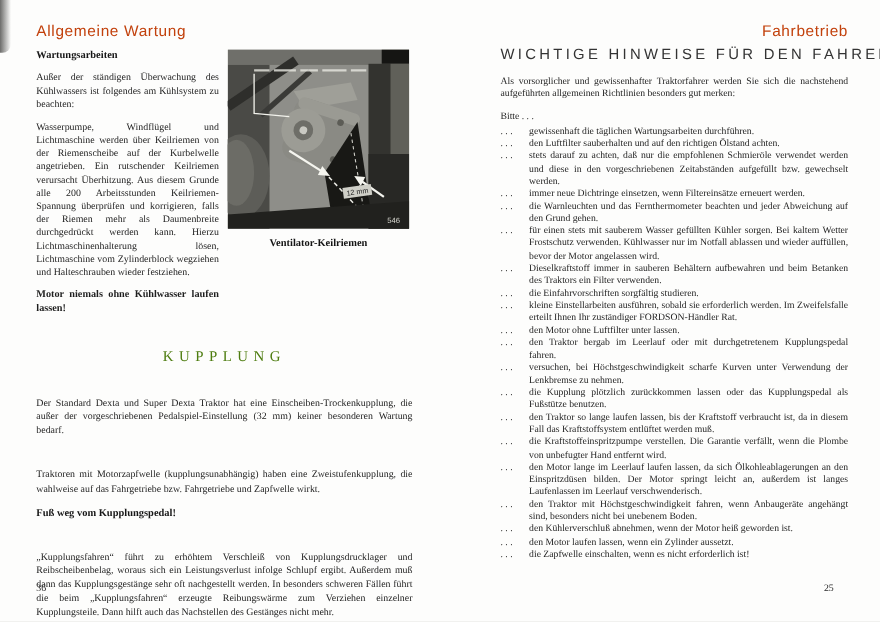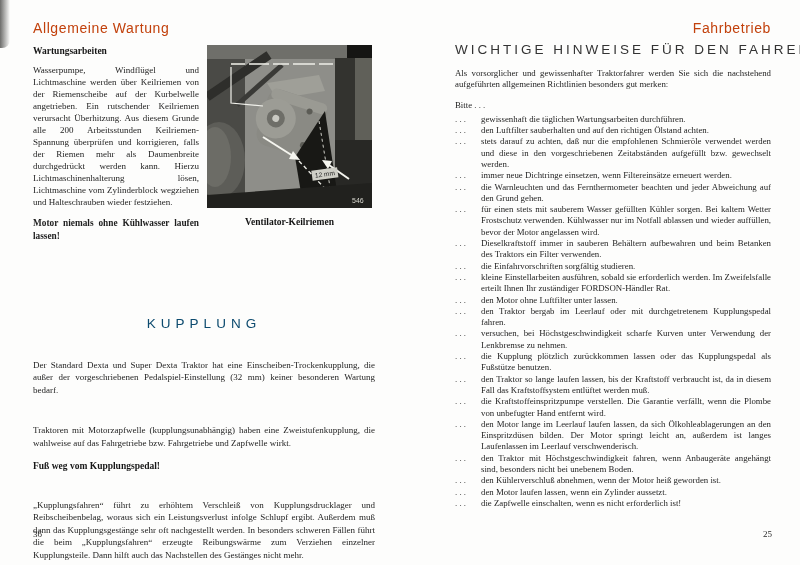--- a/index.html
+++ b/index.html
@@ -27,29 +27,29 @@
   .subhead{font-size:9.5px;font-weight:700;color:#161616;margin:0 0 8px 0;}
   .para{font-size:9px;line-height:12px;text-align:justify;margin:0 0 9px 0;}
   .bold-note{font-size:9.3px;line-height:12.5px;font-weight:700;text-align:justify;margin:2px 0 0 0;}
   .figure{position:absolute;left:207px;top:45px;width:165px;}
   .figure svg{display:block;width:165px;height:163px;}
   .fig-caption{
     font-size:9.5px;font-weight:700;text-align:center;margin-top:9px;color:#141414;
   }
   .kupplung{position:absolute;left:33px;top:316px;width:342px;}
   .sec-title{
-    font-family:Liberation Sans, sans-serif;font-weight:400;
-    font-size:13.5px;letter-spacing:5px;text-align:center;color:#0c4a6e;
+    font-family:Liberation Serif, serif;font-weight:400;
+    font-size:13.5px;letter-spacing:5px;text-align:center;color:#4d7c0f;
     margin:0 0 16px 0;
   }
   .kupplung .para{line-height:12.4px;margin-bottom:7px;margin-top:28px;}
   .kupplung .subhead{margin:12px 0 6px 0;}
   .pagenum{position:absolute;top:529px;font-size:9px;color:#2a2a2a;}
   .pagenum-left{left:33px;}
-  .pagenum-right{left:456px;width:316px;text-align:right;}
+  .pagenum-right{left:442px;width:316px;text-align:right;}
   
   .right-col{position:absolute;left:455px;top:42px;width:316px;}
   .main-title{
     font-family:"Liberation Sans", sans-serif;font-weight:400;
     font-size:13.5px;letter-spacing:3px;text-align:center;color:#333;
     margin:0 0 11px 0;white-space:nowrap;
   }
   .intro{font-size:8.8px;line-height:11.4px;text-align:justify;margin:0 0 9px 0;}
   .list-label{font-size:8.8px;margin:9px 0 4px 0;}
   .item{display:flex;font-size:8.8px;line-height:11.3px;}
@@ -63,20 +63,21 @@
 
   <div class="edge-shadow"></div>
 
   <div class="running-head head-left">Allgemeine Wartung</div>
   <div class="running-head head-right">Fahrbetrieb</div>
 
   <div class="left-col">
     <div class="subhead">Wartungsarbeiten</div>
     <div>
 
+        <p class="para">Außer der ständigen Überwachung des Kühlwassers ist folgendes am Kühlsystem zu beachten:</p>
 
         <p class="para">Wasserpumpe, Windflügel und Lichtmaschine werden über Keilriemen von der Riemenscheibe auf der Kurbelwelle angetrieben. Ein rutschender Keilriemen verursacht Überhitzung. Aus diesem Grunde alle 200 Arbeitsstunden Keilriemen-Spannung überprüfen und korrigieren, falls der Riemen mehr als Daumenbreite durchgedrückt werden kann. Hierzu Lichtmaschinenhalterung lösen, Lichtmaschine vom Zylinderblock wegziehen und Halteschrauben wieder festziehen.</p>
       </div>
     <p class="bold-note">Motor niemals ohne Kühlwasser laufen lassen!</p>
   </div>
 
   <figure class="figure" style="margin:0">
     <svg viewBox="0 0 165 163" aria-hidden="true">
       <rect width="165" height="163" fill="#8e8e89"></rect>
       <rect width="165" height="14" fill="#6f6f6a"></rect>

